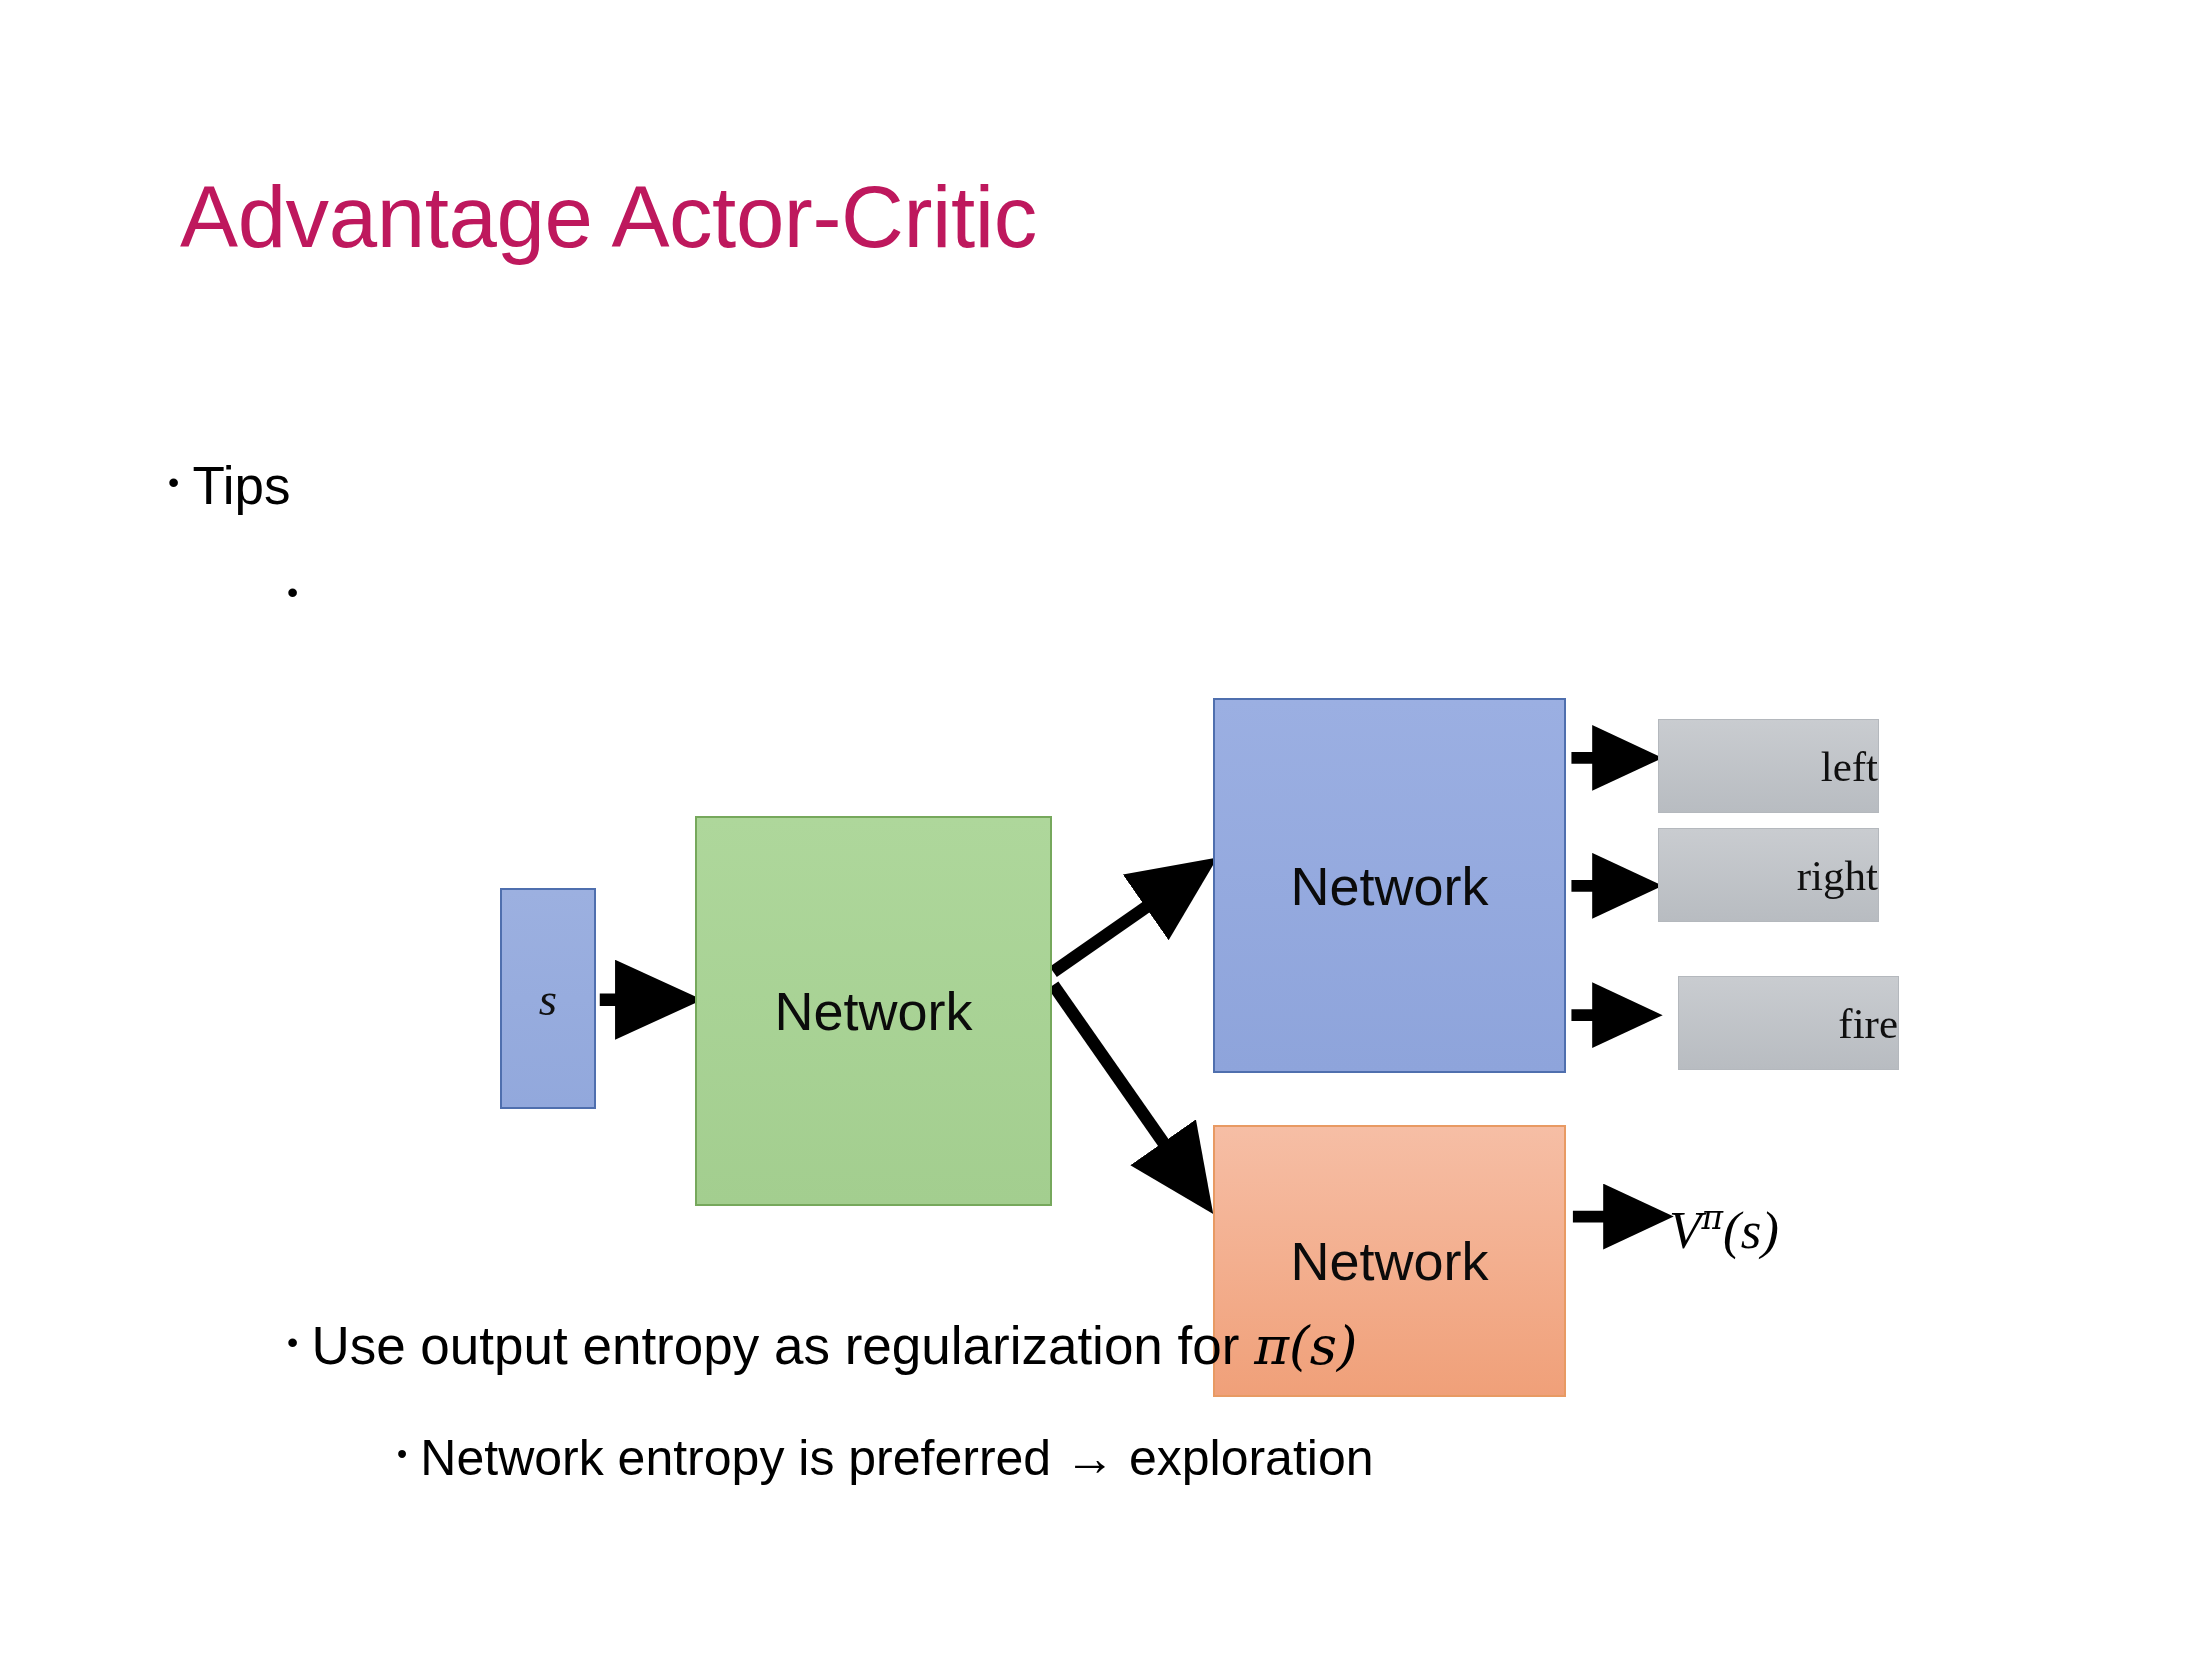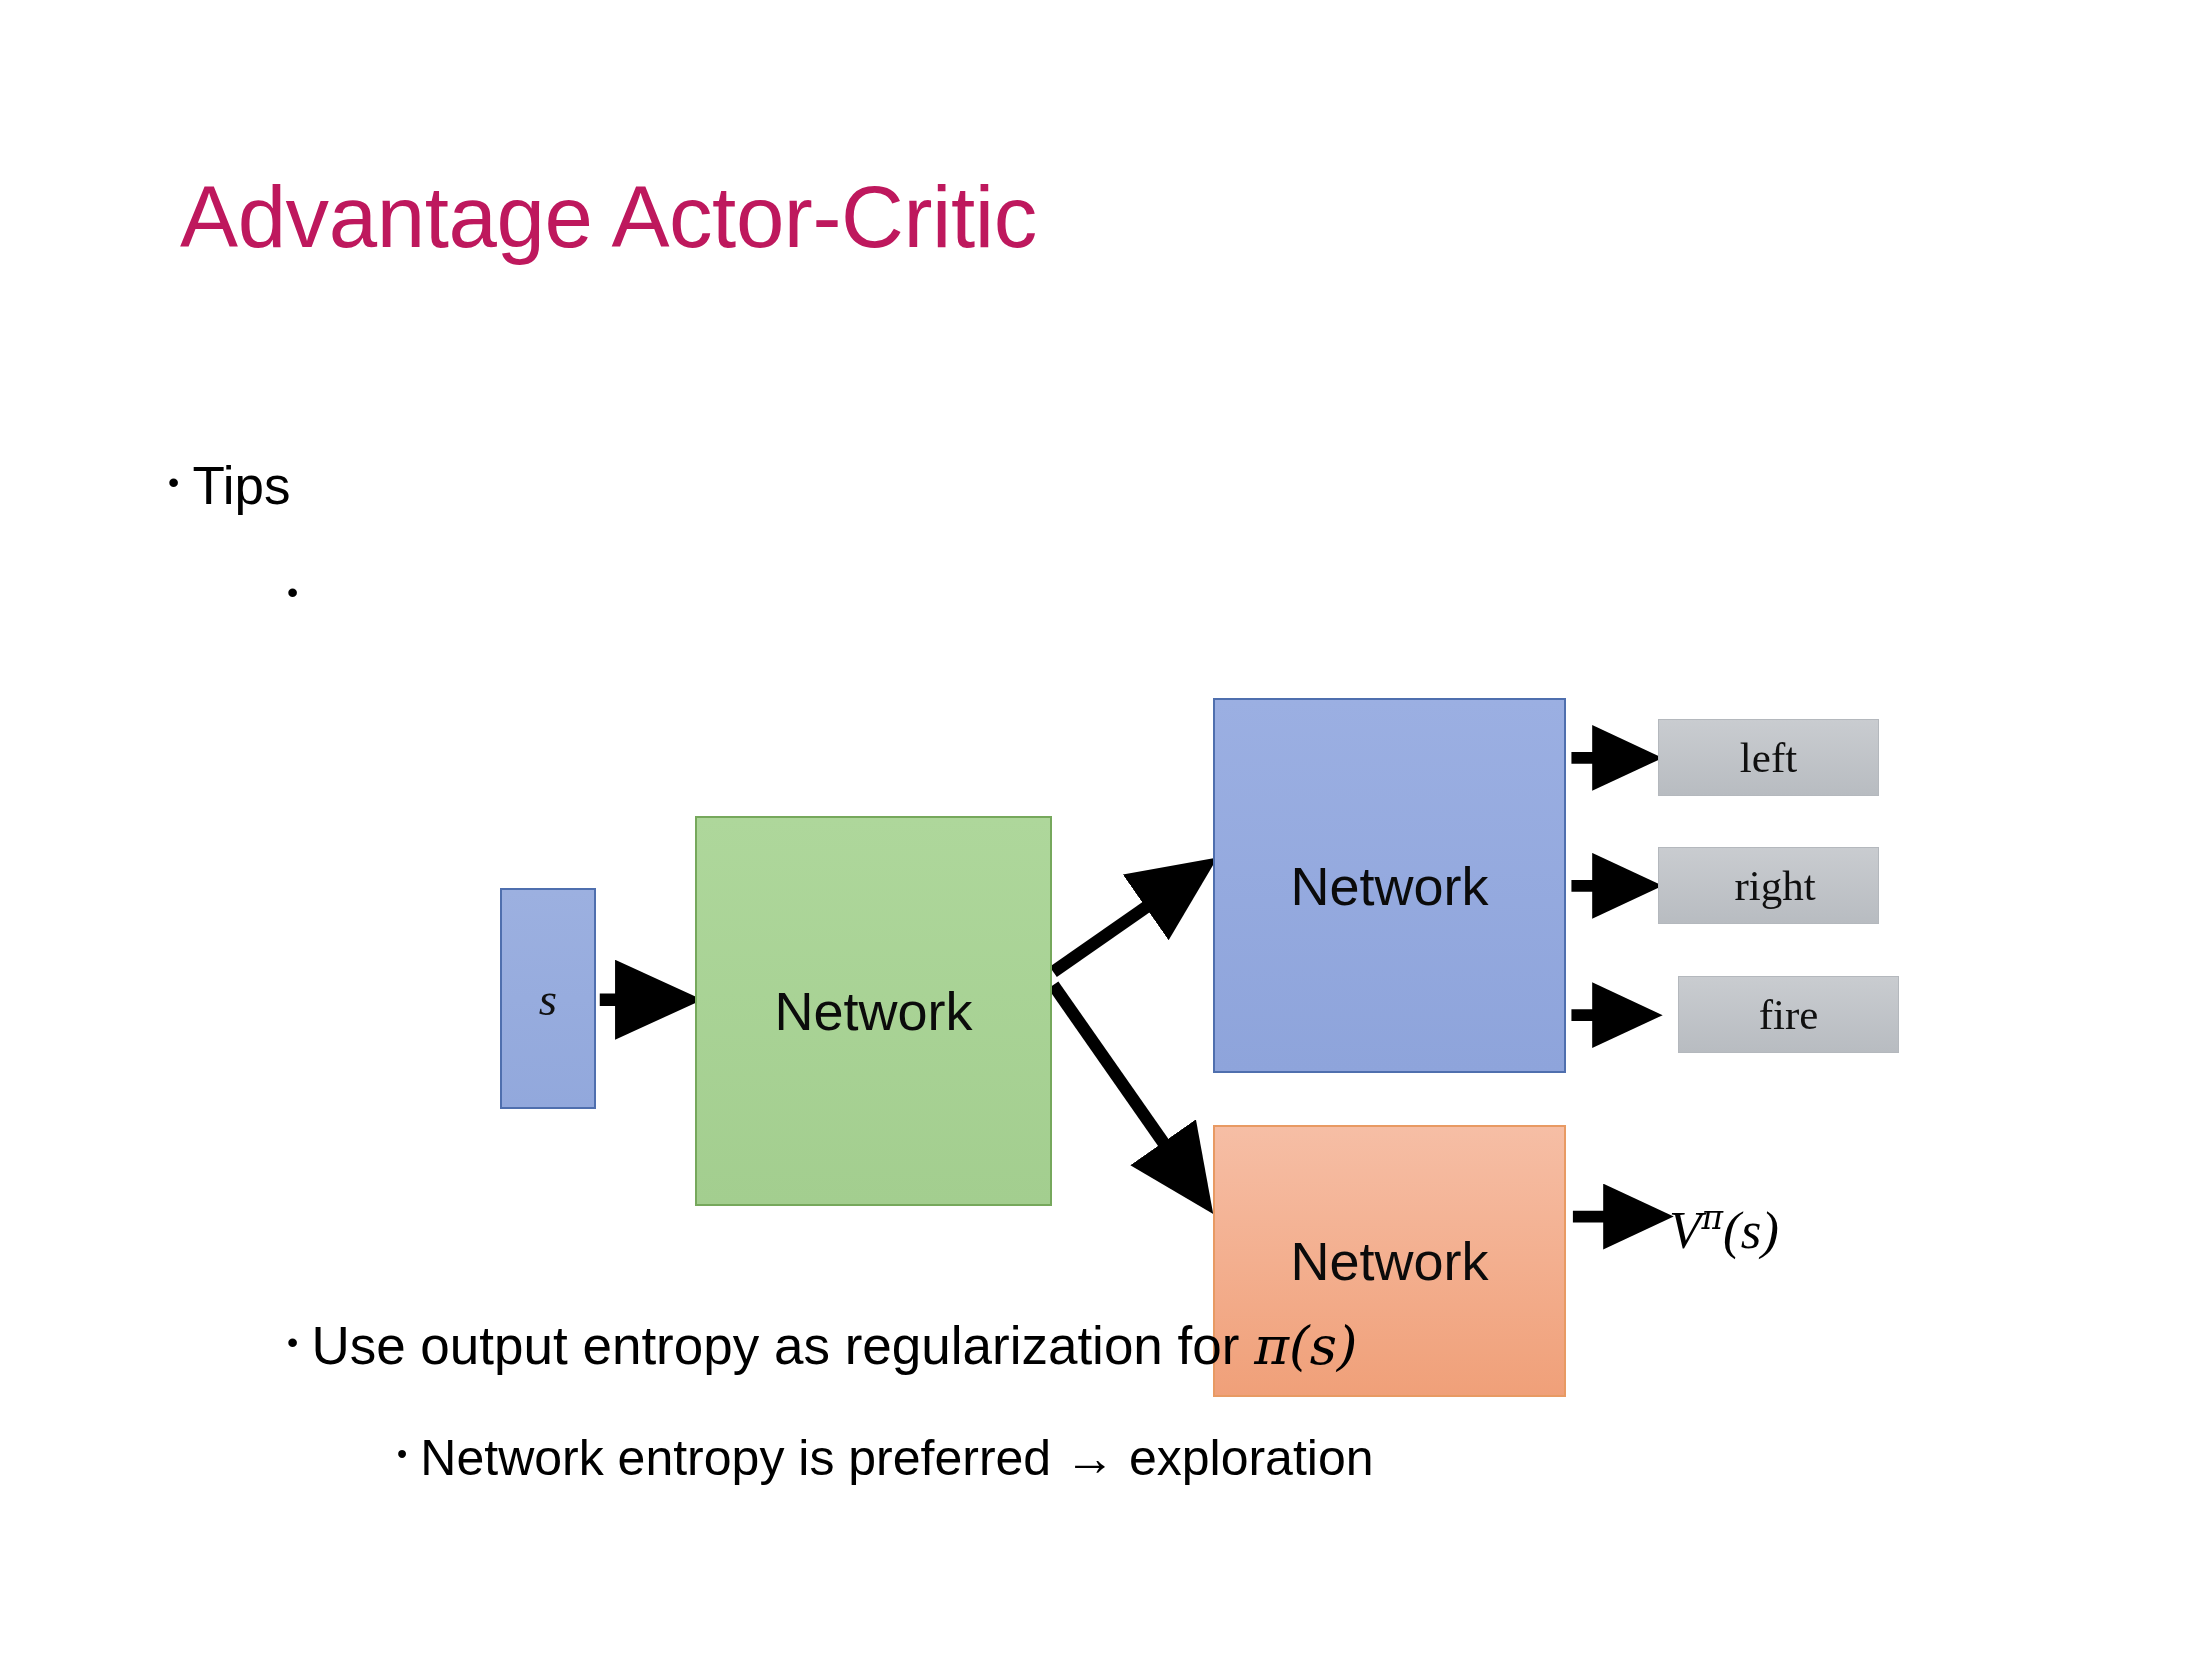--- a/index.html
+++ b/index.html
@@ -150,31 +150,32 @@
     width: 353px;
     height: 272px;
     background: linear-gradient(180deg, #F6BEA5 0%, #F0A079 100%);
     border: 2.2px solid #E89A63;
   }
   .node-orange .lbl { font-size: 54px; color: #0b0b0b; }
 
   .node-gray {
     left: 1658px;
     width: 221px;
-    height: 77px;
+    height: 94px;
     background: linear-gradient(180deg, #C9CCD0 0%, #B8BCC1 100%);
     border: 1.5px solid #B4B8BD;
+    justify-content: flex-end;
   }
   .node-gray .lbl {
     font-family: "Liberation Serif", serif;
     font-size: 43px;
     color: #101010;
   }
   .gray-1 { top: 719px; }
-  .gray-2 { top: 847px; padding-left: 13px; }
+  .gray-2 { top: 828px; padding-left: 13px; }
   .gray-3 { top: 976px; margin-left: 20px; }
 
   .vpi-out {
     position: absolute;
     left: 1669px;
     top: 1200px;
     font-family: "Liberation Serif", serif;
     font-style: italic;
     font-size: 53px;
     white-space: nowrap;

